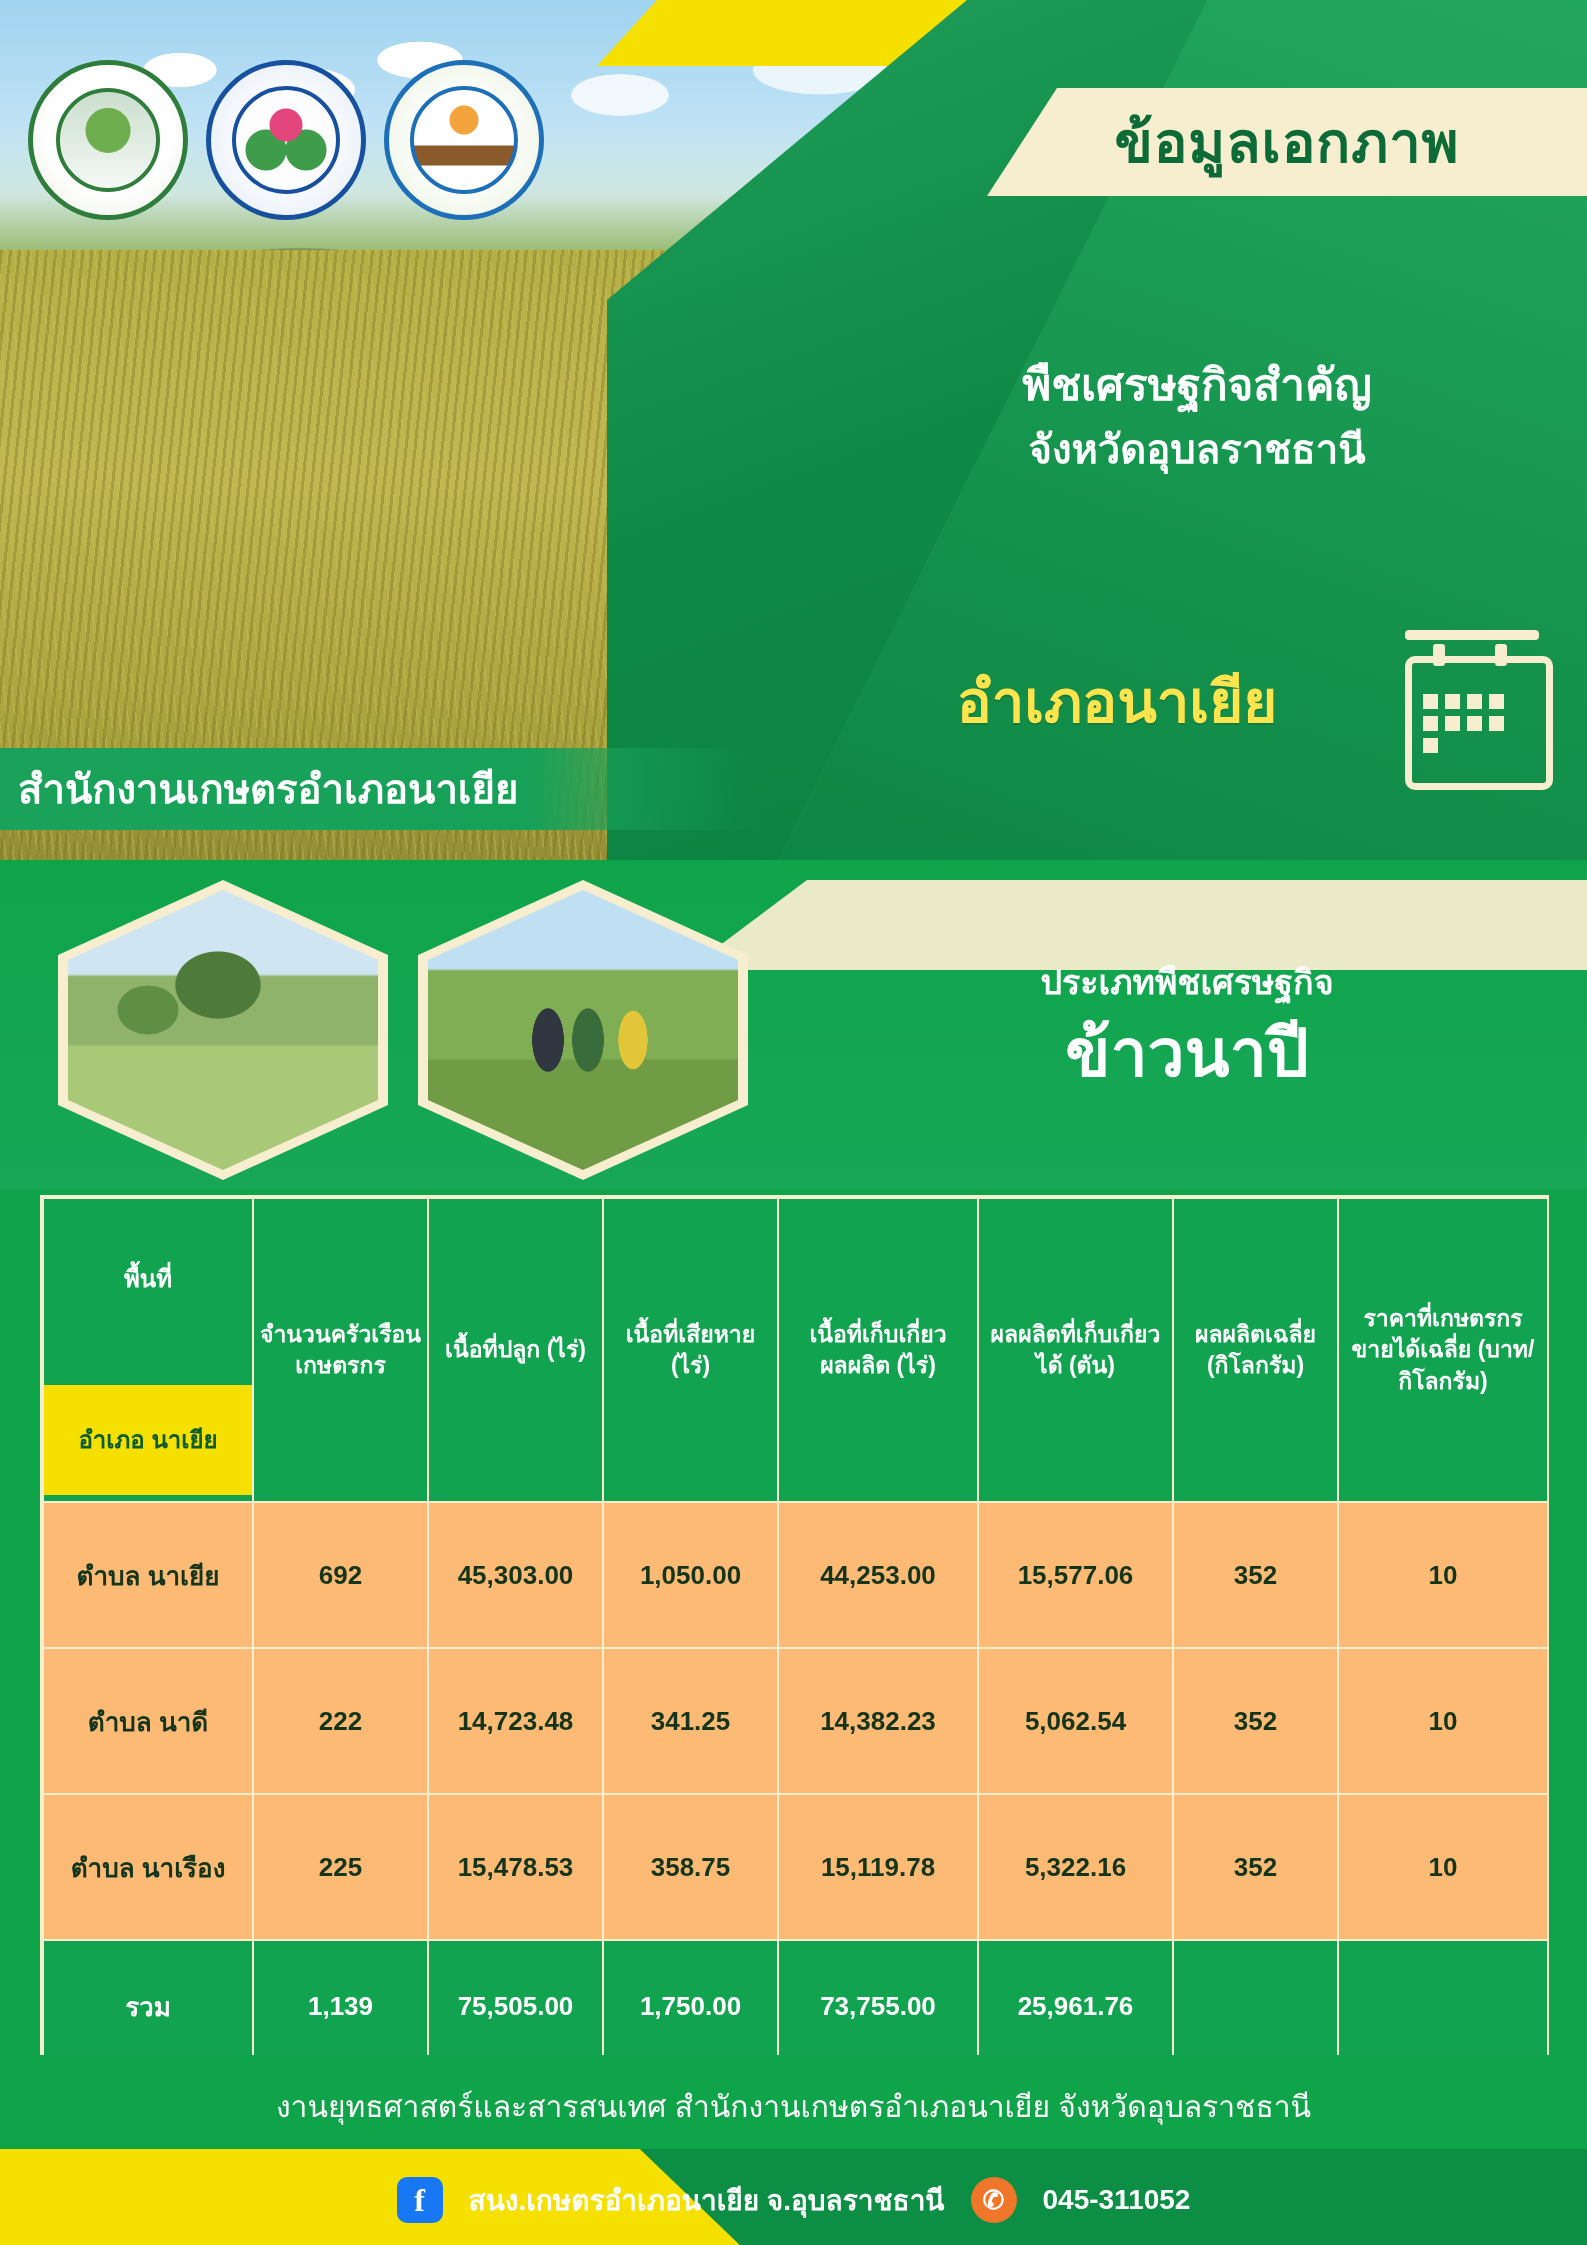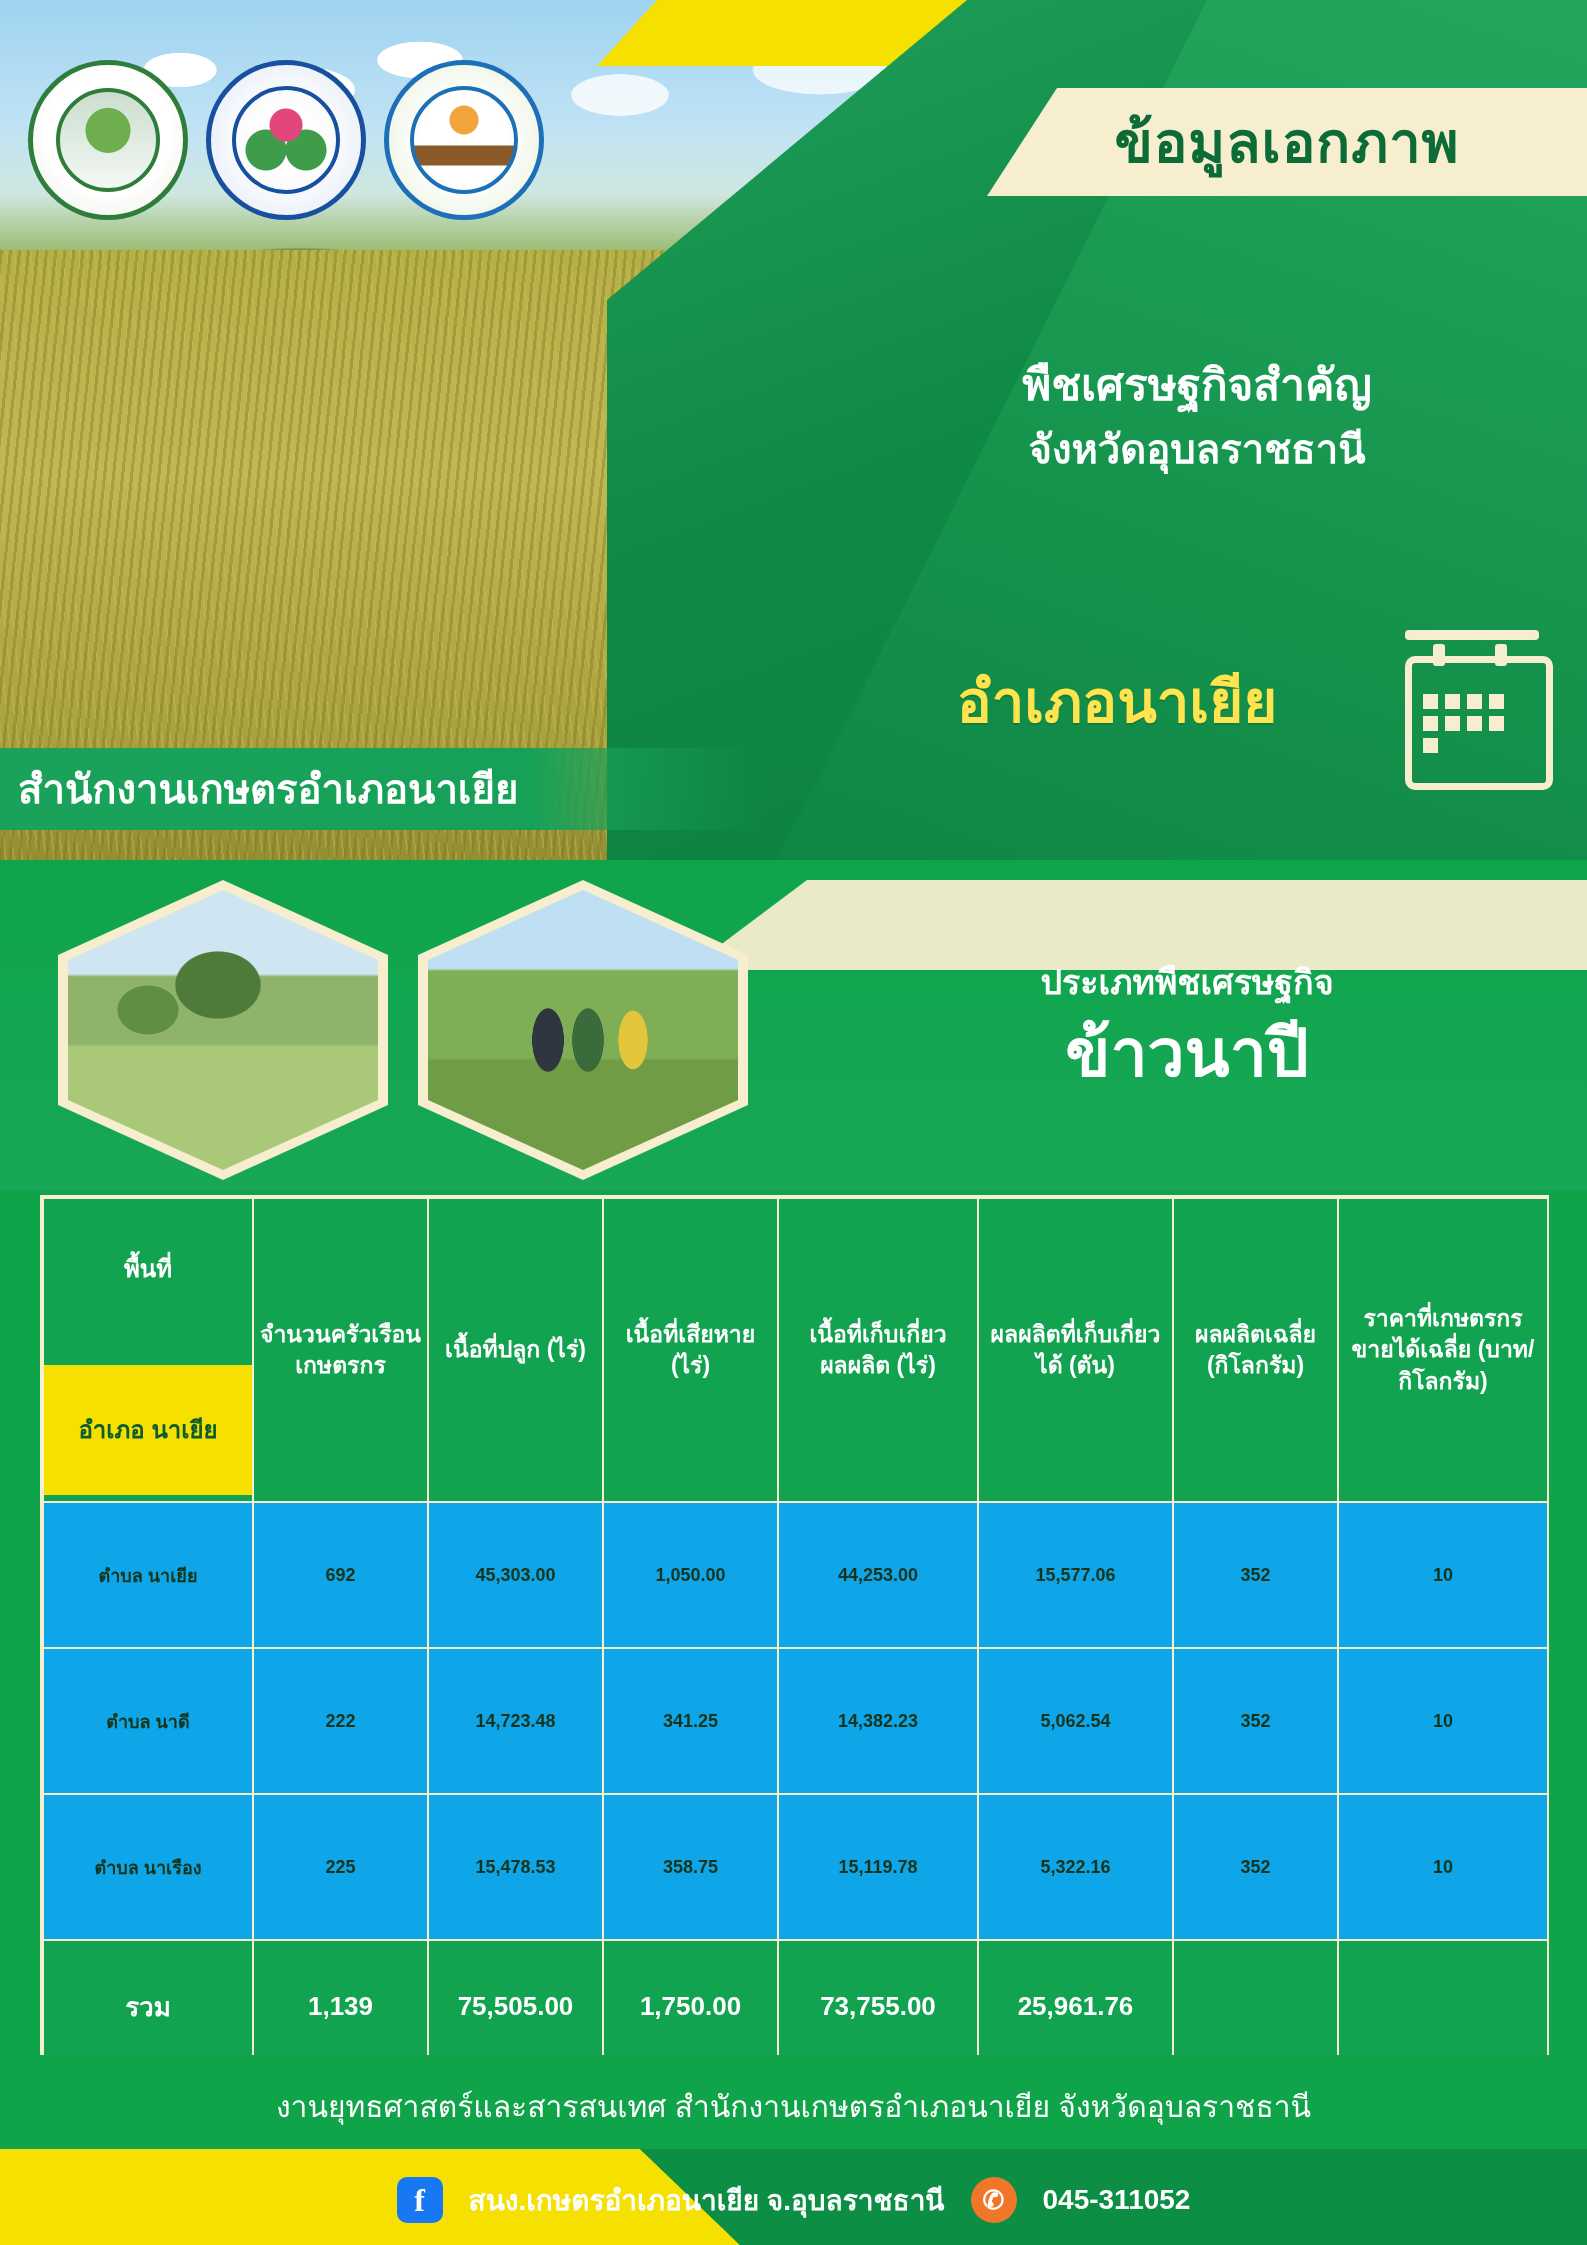--- a/index.html
+++ b/index.html
@@ -177,23 +177,23 @@
   }
   table{border-collapse:collapse;width:100%;table-layout:fixed;}
   th,td{border:2px solid #f7edcf;text-align:center;vertical-align:middle;}
   thead th{
     background:#12a351;color:#ffffff;font-weight:bold;font-size:23px;
     height:290px;padding:6px 4px;line-height:1.35;
   }
   thead th.corner{background:#12a351;padding:0;}
   .corner-inner{display:flex;flex-direction:column;height:290px;}
   .corner-top{flex:1;display:flex;align-items:center;justify-content:center;color:#ffffff;font-size:24px;font-weight:bold;}
-  .corner-bot{height:130px;background:#f5e000;display:flex;align-items:center;justify-content:center;color:#0b5c2e;font-size:24px;font-weight:bold;margin-top:32px;}
+  .corner-bot{height:110px;background:#f5e000;display:flex;align-items:center;justify-content:center;color:#0b5c2e;font-size:24px;font-weight:bold;margin-top:32px;}
   tbody td{
-    background:#0ea5e9;color:#14351c;font-size:18px;font-weight:bold;
+    background:#fdba74;color:#14351c;font-size:26px;font-weight:bold;
     height:142px;
   }
   tbody tr.total td{
     background:#12a351;color:#ffffff;font-size:26px;font-weight:bold;height:128px;
   }
 
   
   .footer{
     position:absolute;left:0;bottom:0;width:1587px;height:190px;
     background:#0fa44a;

